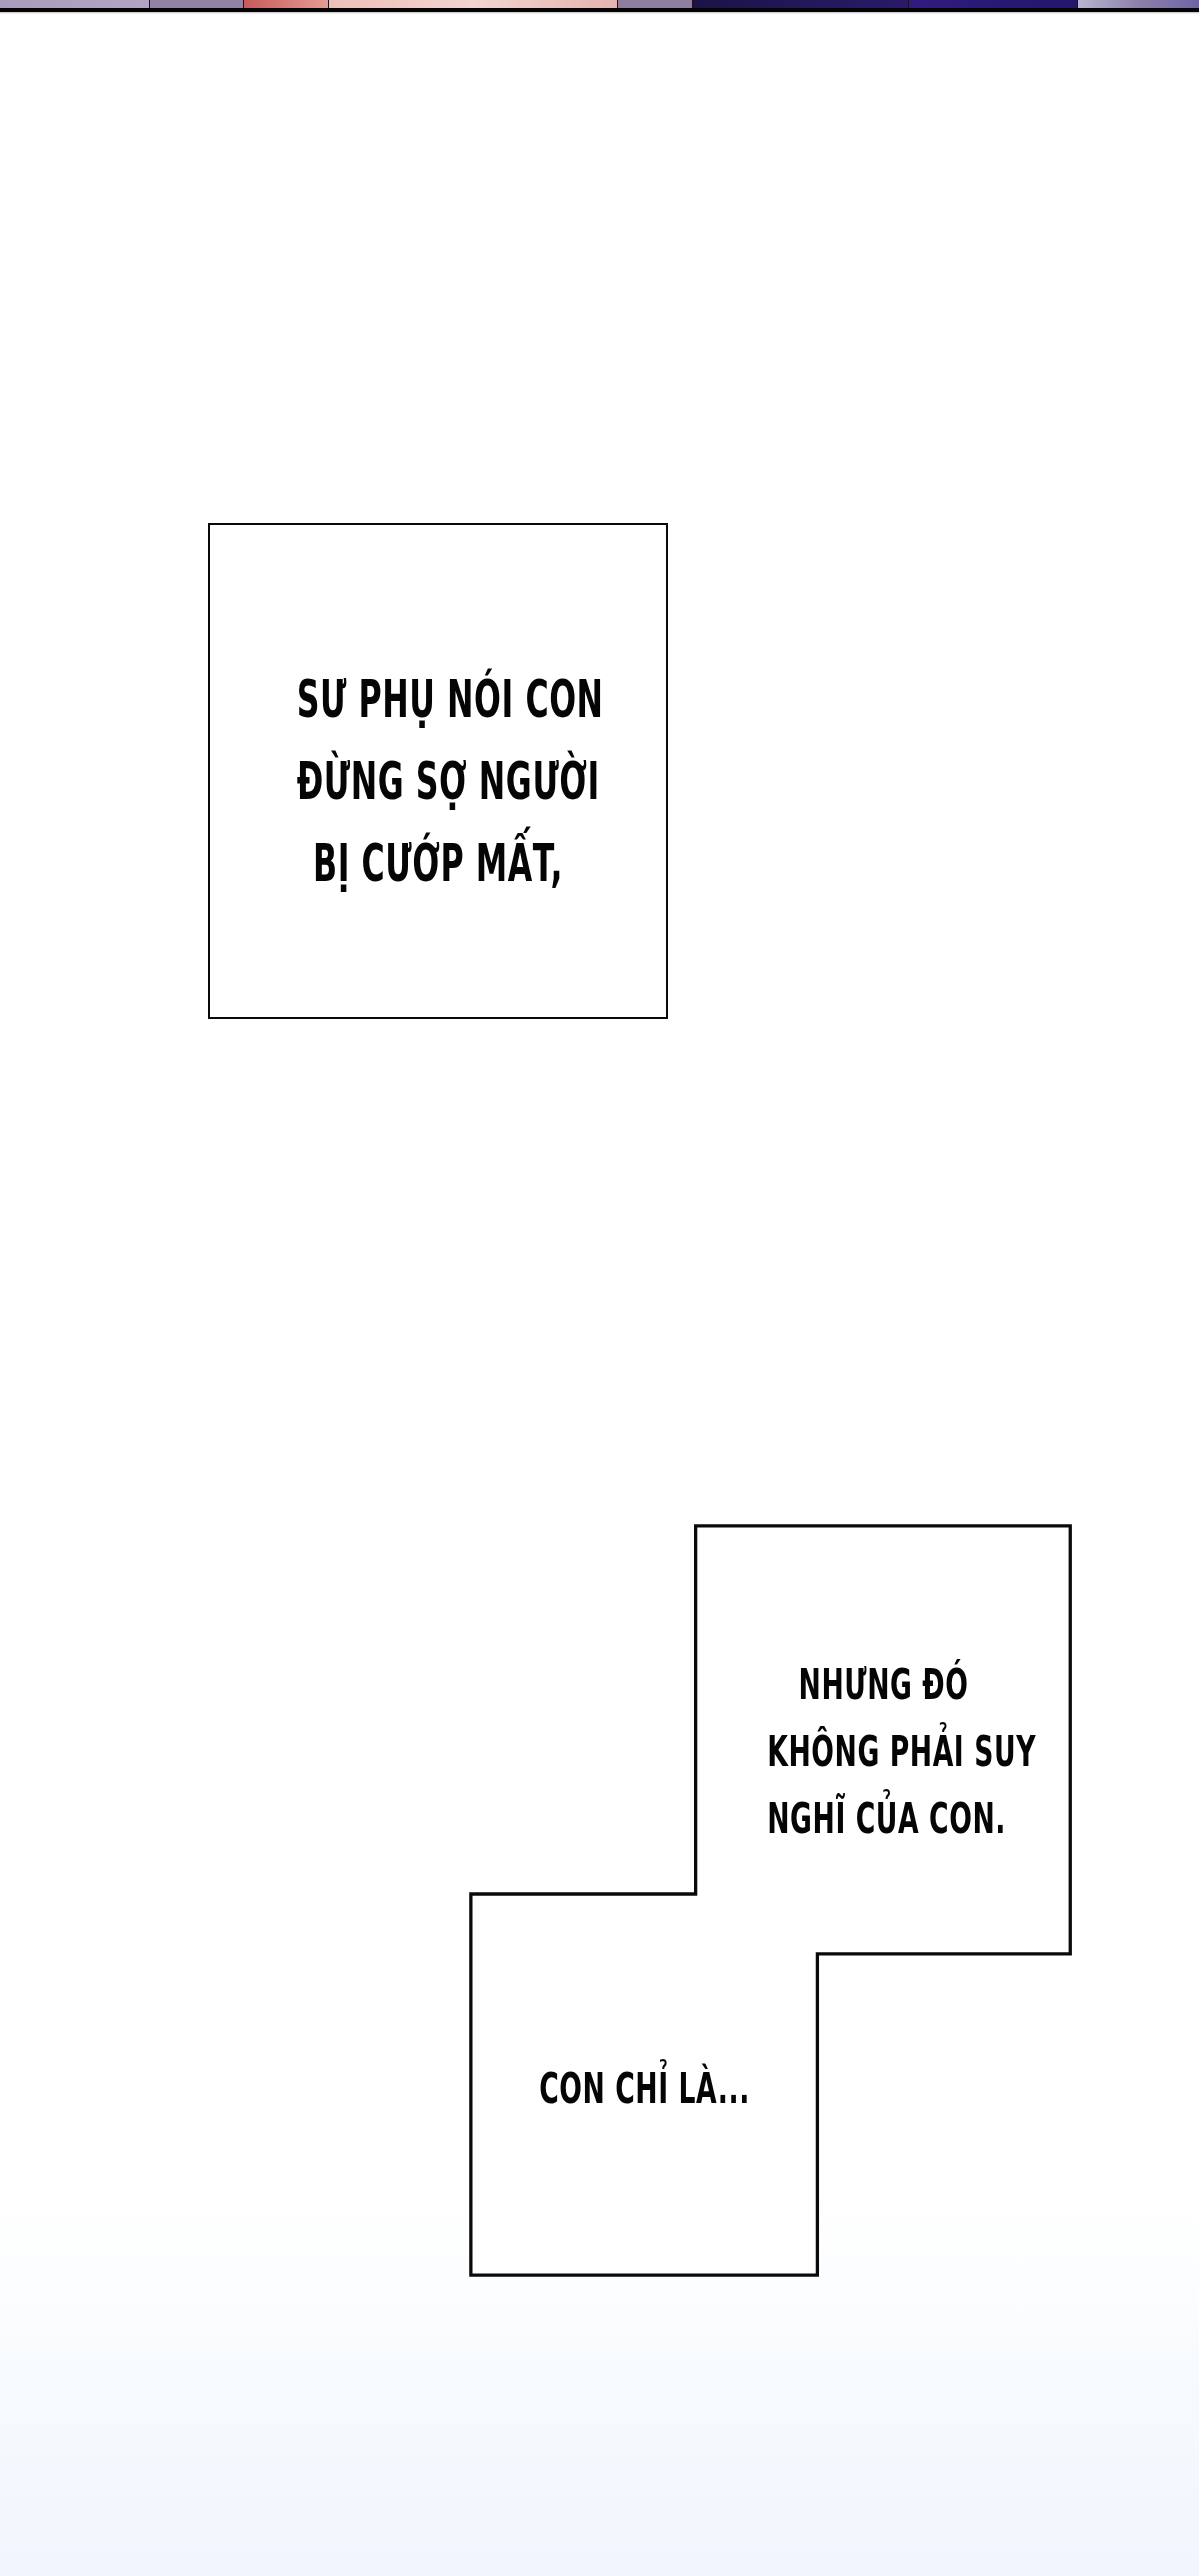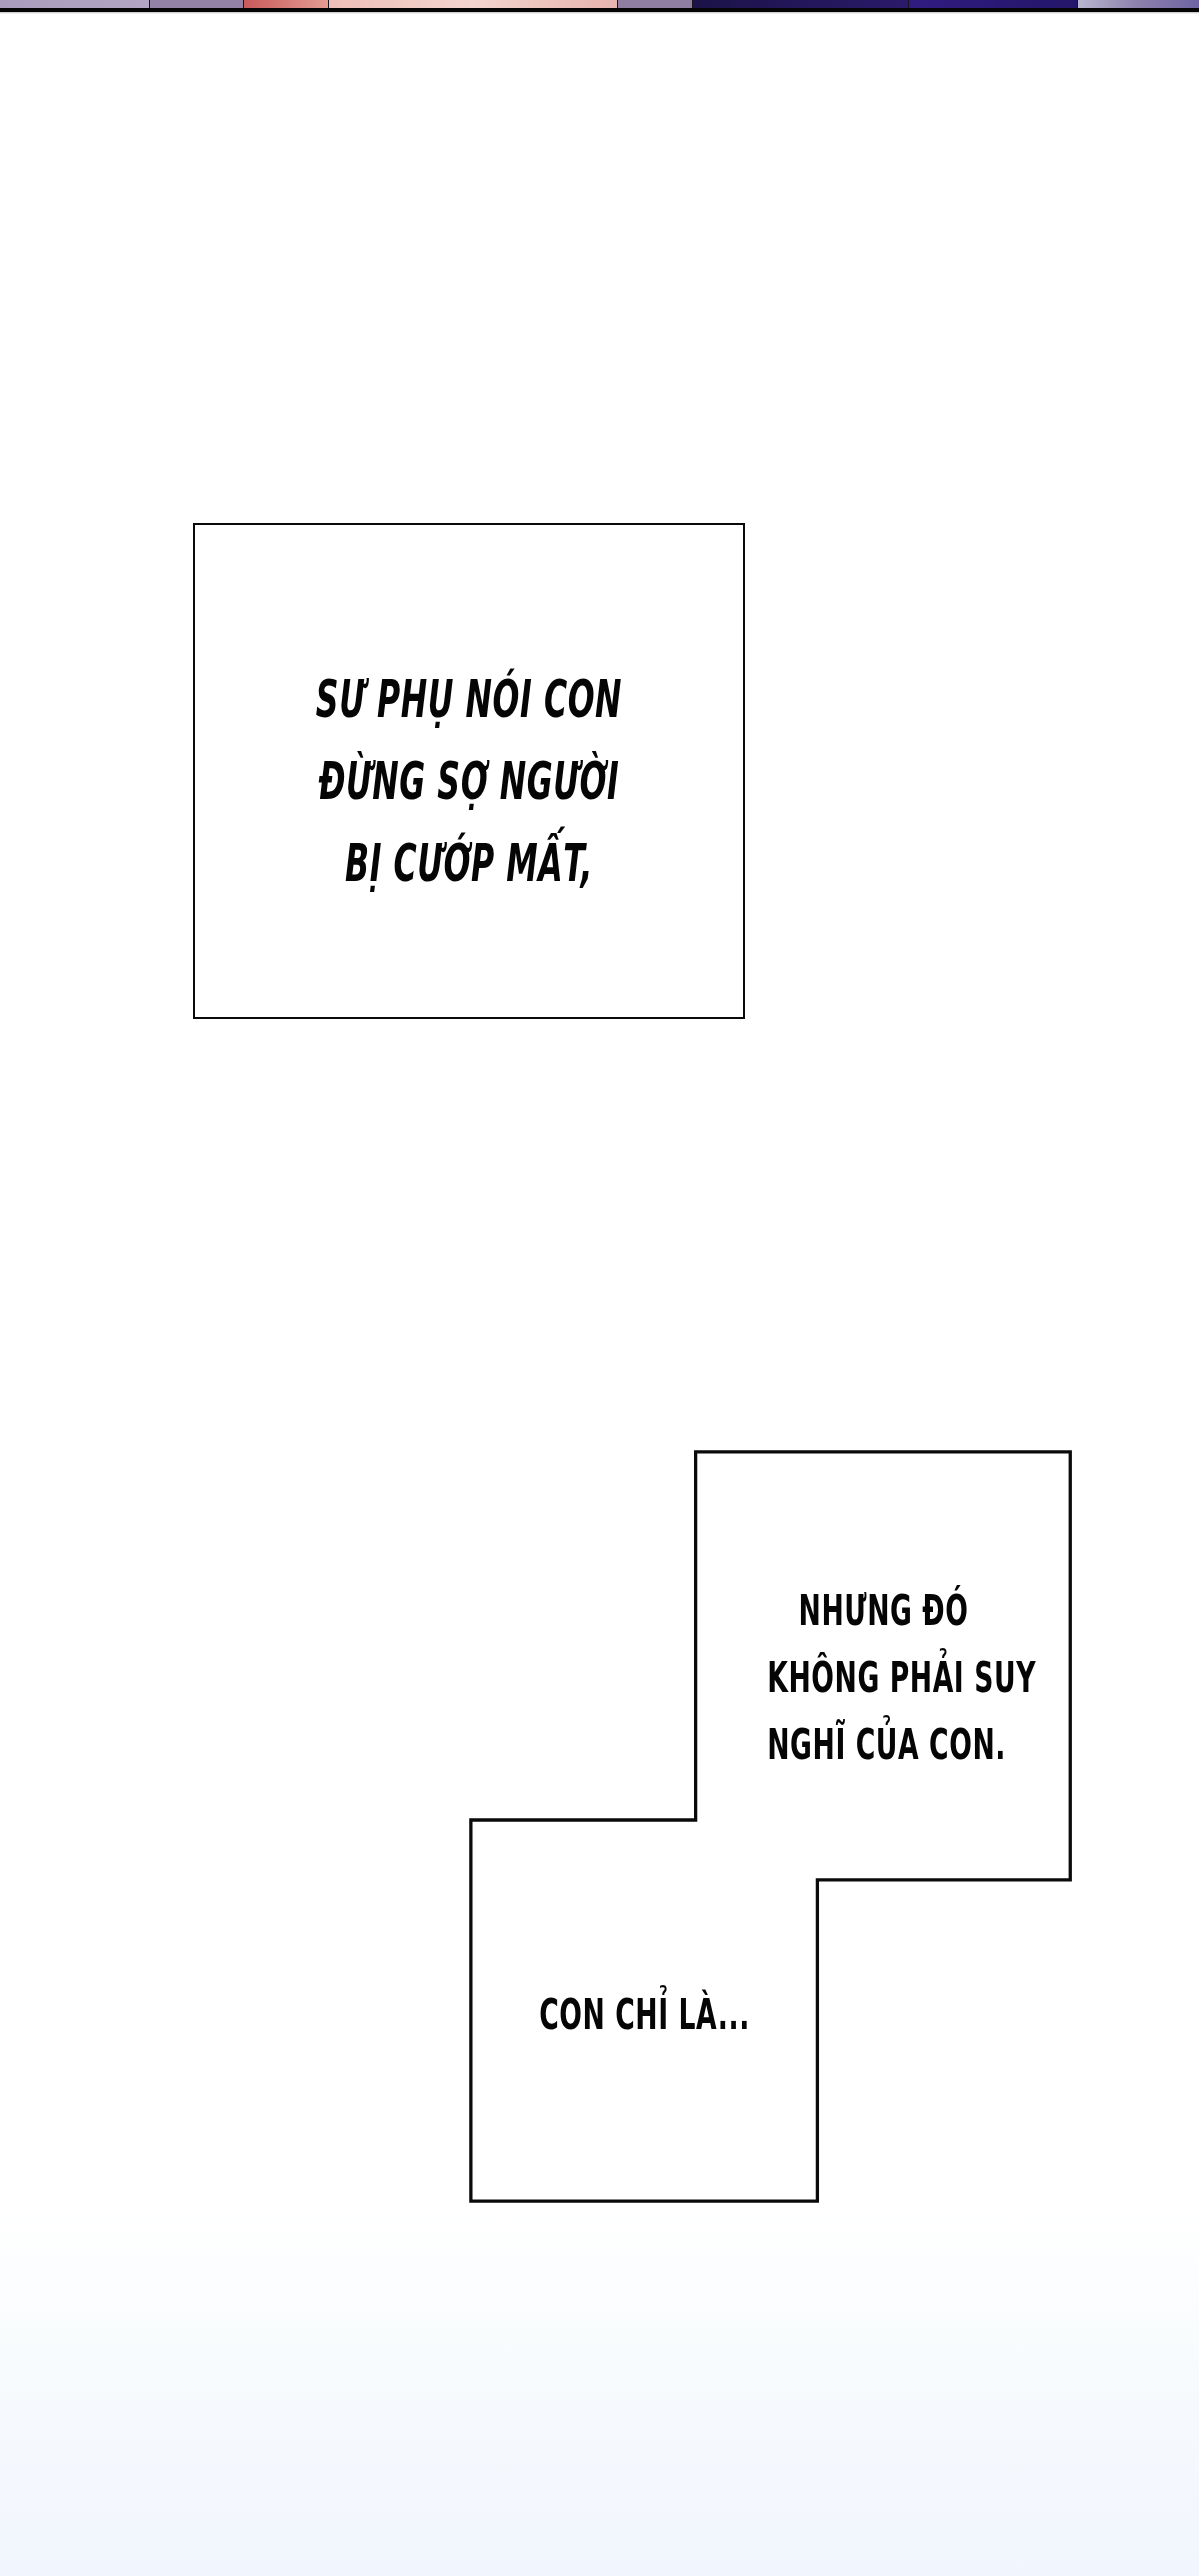--- a/index.html
+++ b/index.html
@@ -49,34 +49,34 @@
       text-align: center;
       font-family: "DejaVu Sans", "Liberation Sans", sans-serif;
       font-weight: bold;
       color: #050505;
       transform-origin: center top;
       white-space: nowrap;
     }
     .caption-text .line { display: block; }
     
     #box1 {
-      left: 193px; top: 523px;
-      width: 552px; height: 496px; font-style: italic;
+      left: 208px; top: 523px;
+      width: 460px; height: 496px;
     }
     #box1 .caption-text {
       top: 134px;
       font-size: 51px;
       line-height: 82px;
       transform: scaleX(0.62);
       letter-spacing: 0.9px;
     }
     
     .stepped {
       position: absolute;
-      left: 469px; top: 1450px;
+      left: 469px; top: 1524px;
       width: 605px; height: 755px;
     }
     .stepped svg { position: absolute; left: 0; top: 0; }
     #box2-text {
       position: absolute;
       left: 227px; width: 375px;
       top: 127px;
       font-size: 43px;
       line-height: 67px;
       transform: scaleX(0.62);

